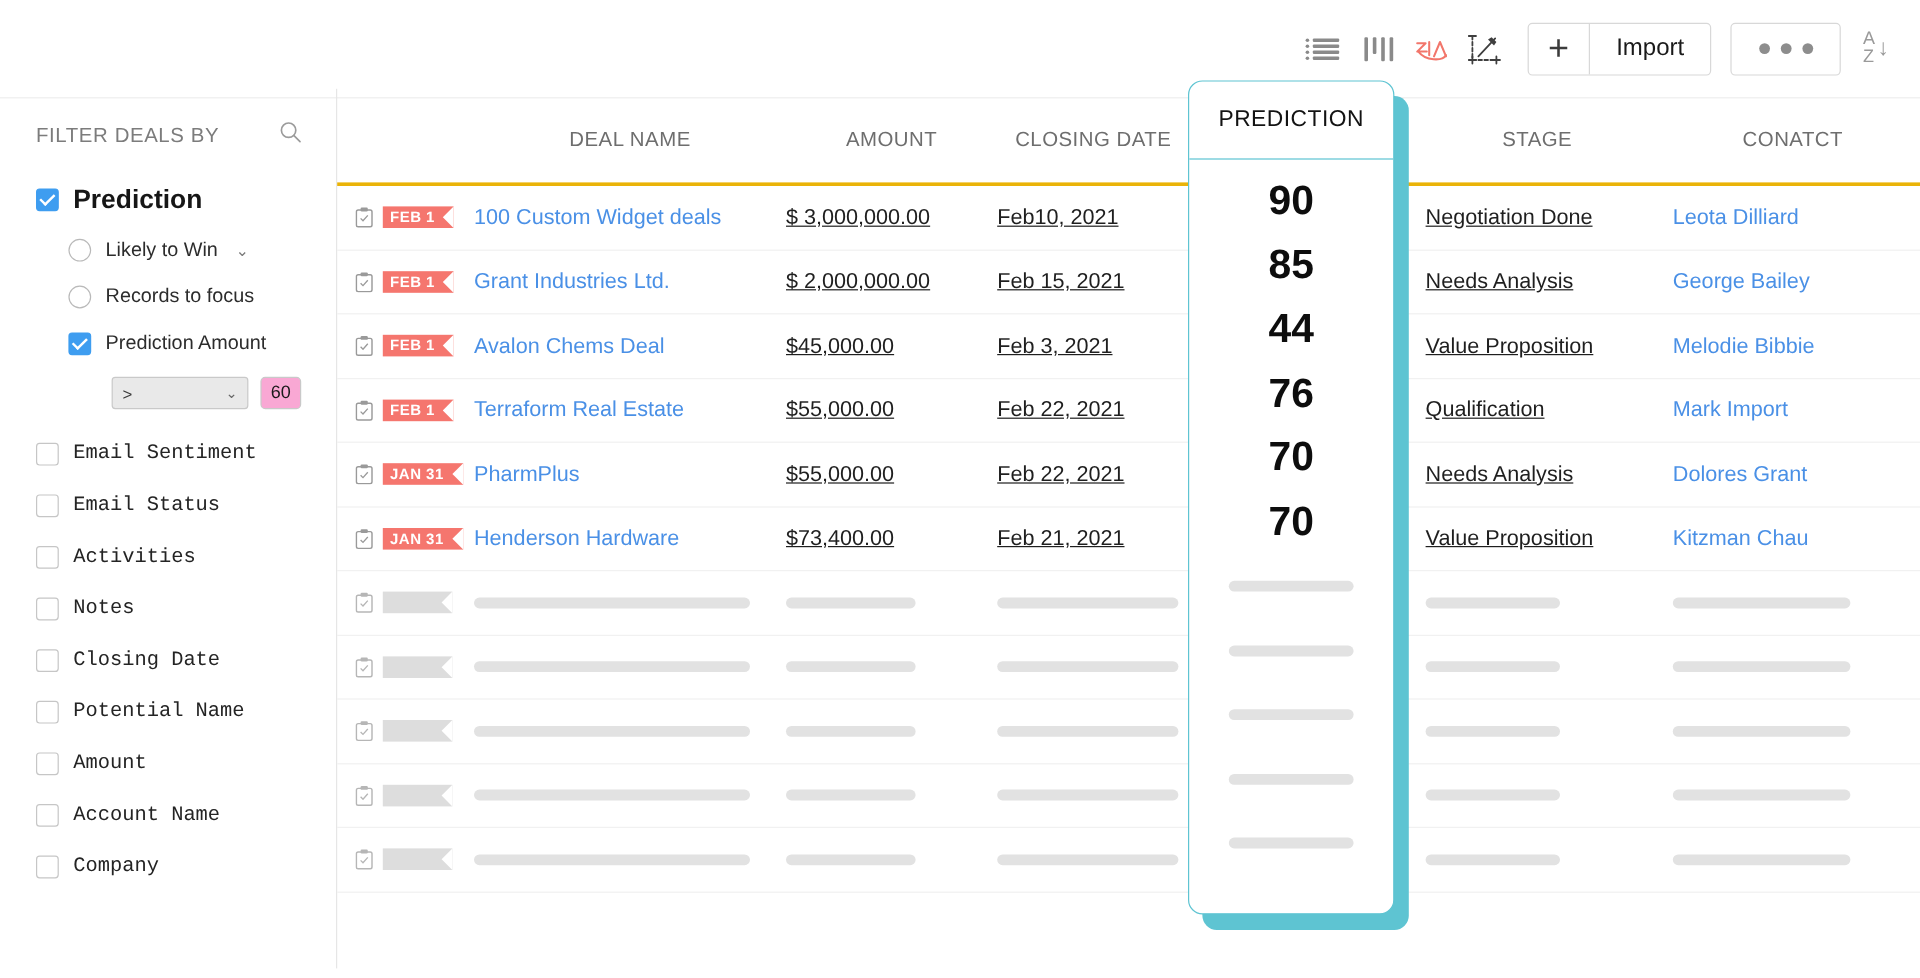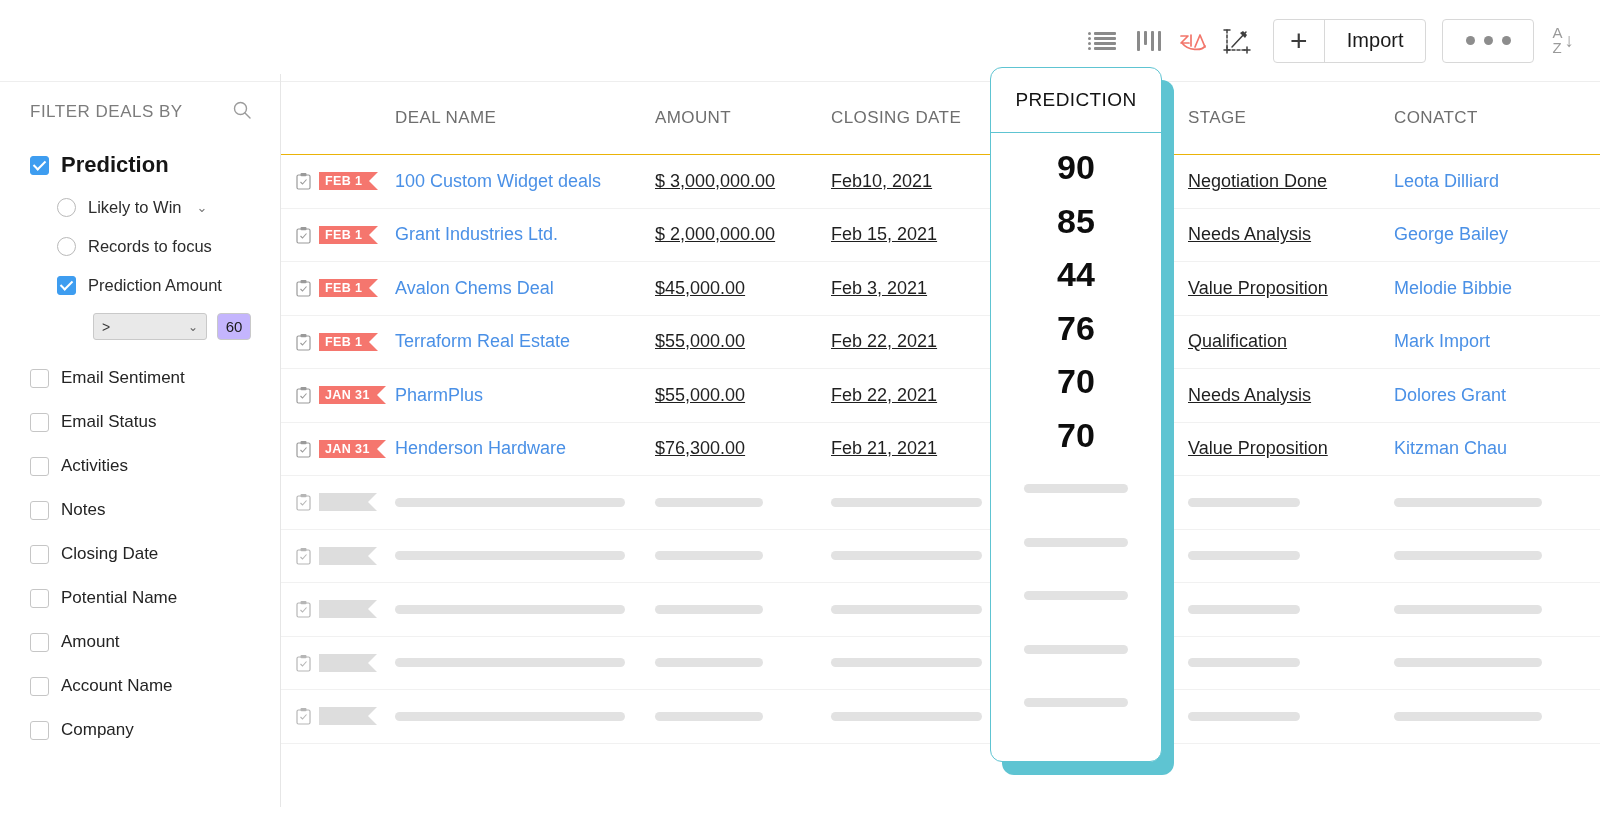--- a/index.html
+++ b/index.html
@@ -84,32 +84,32 @@
   .mini-caret { color:#777; font-size:13px; margin-left:3px; }
 
   .cond-row { display:flex; align-items:center; gap:10px; margin-top:18px; padding-left:63px; }
   .cond-select {
     width:114px; height:27px; background:#e9e9e9; border:1px solid #c9c9c9; border-radius:3px;
     display:flex; align-items:center; padding:0 8px; font-size:14px; color:#3a3a3a; cursor:pointer;
   }
   .cond-select .cv { flex:1; }
   .cond-select .cc { color:#666; font-size:12px; }
   .cond-val {
-    width:34px;height:27px;border:1px solid #c9c9c9;border-radius:4px;background:#c4b5fd;
+    width:34px;height:27px;border:1px solid #c9c9c9;border-radius:4px;background:#f9a8d4;
     display:flex;align-items:center;justify-content:center;font-size:15px;color:#1a1a1a;cursor:text;
   }
 
   .flt-row { display:flex; align-items:center; gap:12px; margin-top:24px; }
   .flt-txt { font-size:17px; color:#242424; }
-  .flt-list { margin-top:28px; }
+  .flt-list { margin-top:28px;font-family:Liberation Mono, monospace; }
 
   
   .table { position:absolute; left:281px; top:82px; width:1319px; height:733px; }
   .thead {
-    height:73px; border-bottom:1px solid #eab308; display:flex; align-items:center;
+    height:73px; border-bottom:3px solid #eab308; display:flex; align-items:center;text-align:center;
   }
   .th { font-size:17px; letter-spacing:.4px; color:#6e6e6e; }
   .row {
     height:53.5px; display:flex; align-items:center; border-bottom:1px solid #f1f1f1;
   }
   .c-flag   { width:114px; padding-left:15px; display:flex; align-items:center; gap:8px; }
   .c-name   { width:260px; }
   .c-amount { width:176px; }
   .c-date   { width:160px; }
   .c-pred   { width:197px; text-align:center; }
@@ -404,21 +404,21 @@
     <div class="row">
       <div class="c-flag">
         <svg class="clip" width="15" height="18" viewBox="0 0 15 18">
           <rect x="1" y="3" width="13" height="14" rx="1.5" fill="none" stroke="#9a9a9a" stroke-width="1.2"></rect>
           <rect x="4.5" y="1" width="6" height="3.2" rx="1" fill="#9a9a9a"></rect>
           <path d="M4.5 10 l2 2 l4 -4.5" fill="none" stroke="#9a9a9a" stroke-width="1.1"></path>
         </svg>
         <span class="ribbon">JAN 31</span>
       </div>
       <div class="c-name lnk">Henderson Hardware</div>
-      <div class="c-amount txt">$76,300.00</div>
+      <div class="c-amount txt">$73,400.00</div>
       <div class="c-date txt">Feb 21, 2021</div>
       <div class="c-pred"></div>
       <div class="c-stage txt">Value Proposition</div>
       <div class="c-contact lnk">Kitzman Chau</div>
     </div>
 
     <div class="row">
       <div class="c-flag">
         <svg class="clip" width="15" height="18" viewBox="0 0 15 18">
           <rect x="1" y="3" width="13" height="14" rx="1.5" fill="none" stroke="#b6b6b6" stroke-width="1.2"></rect>

